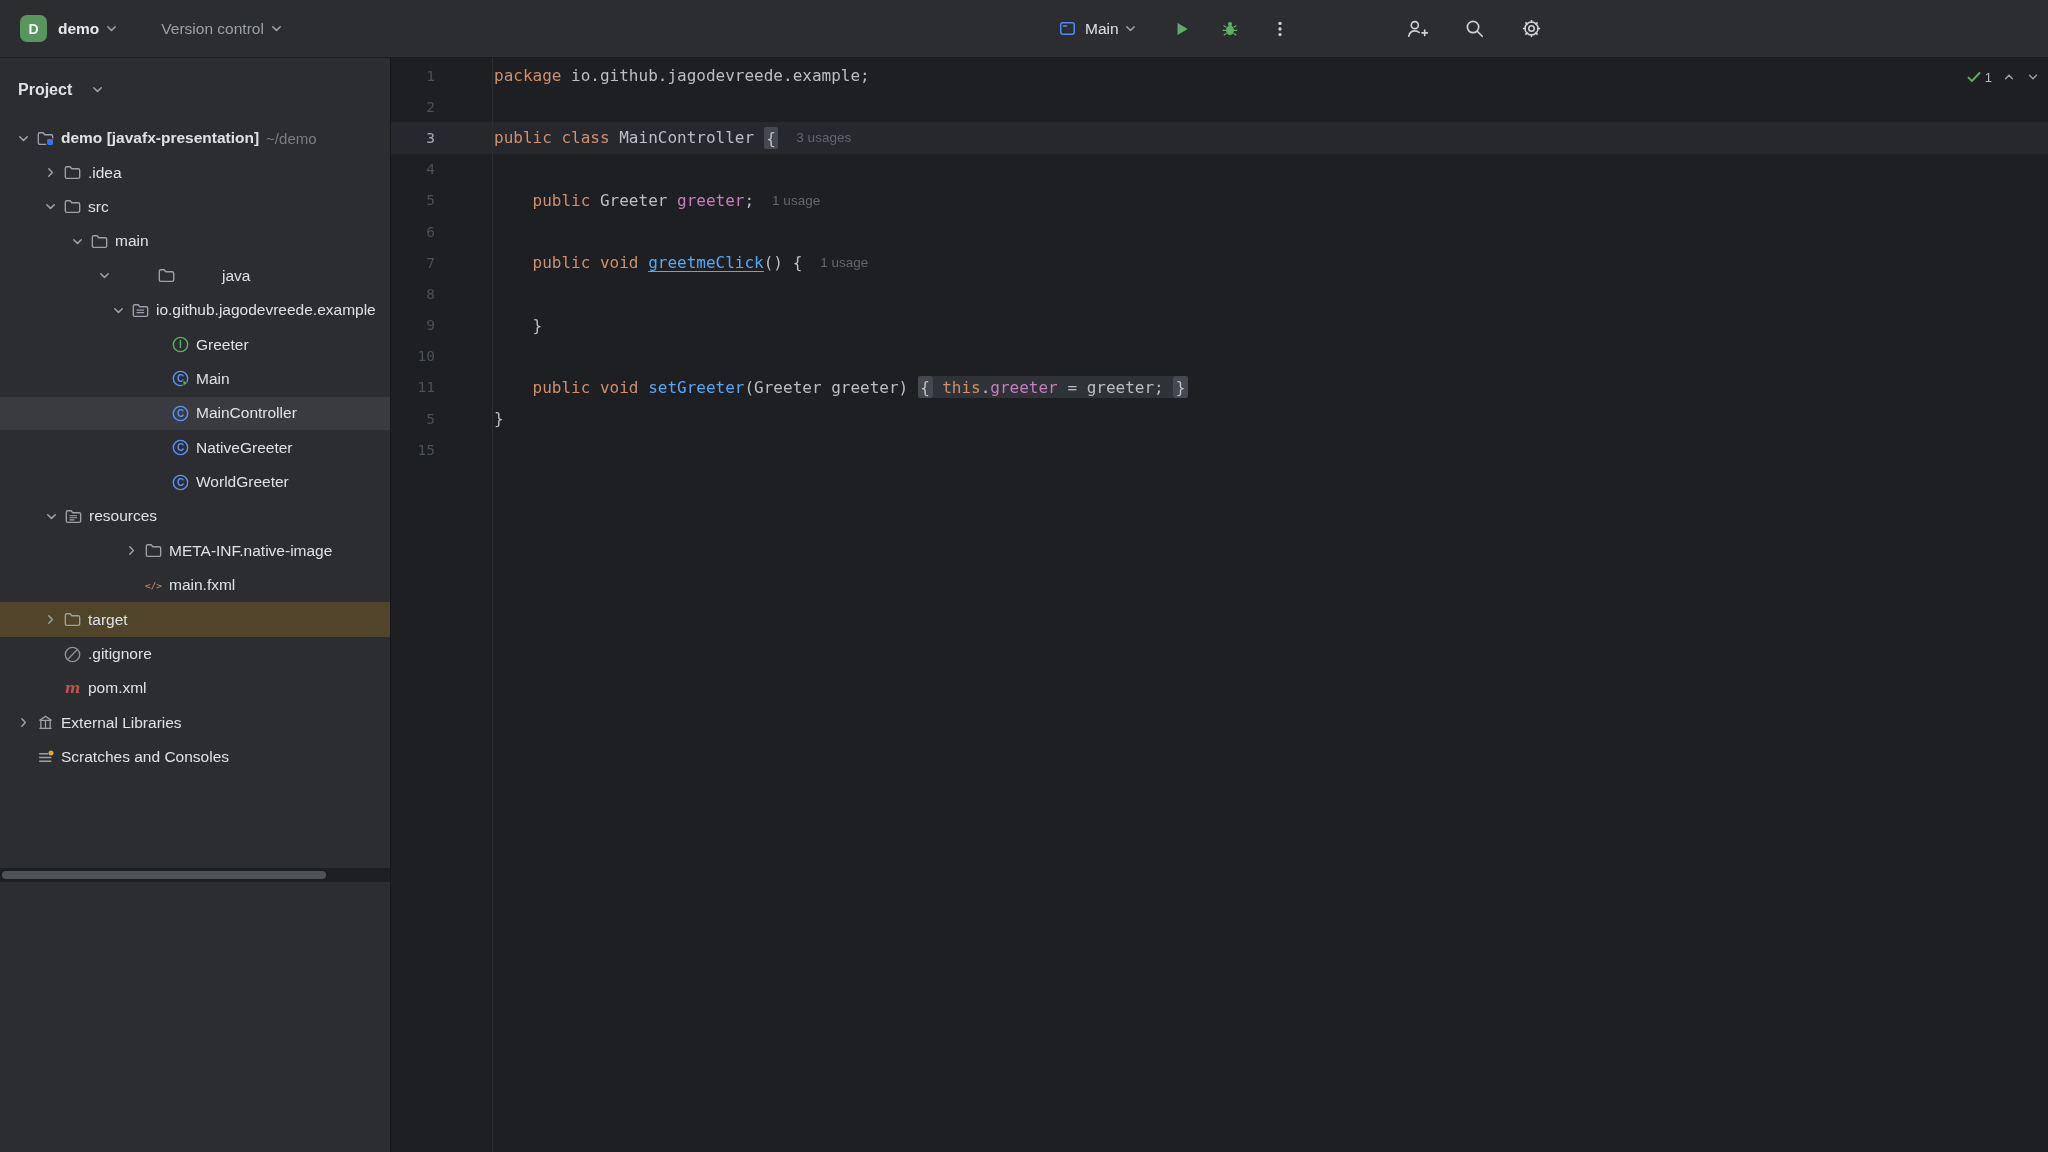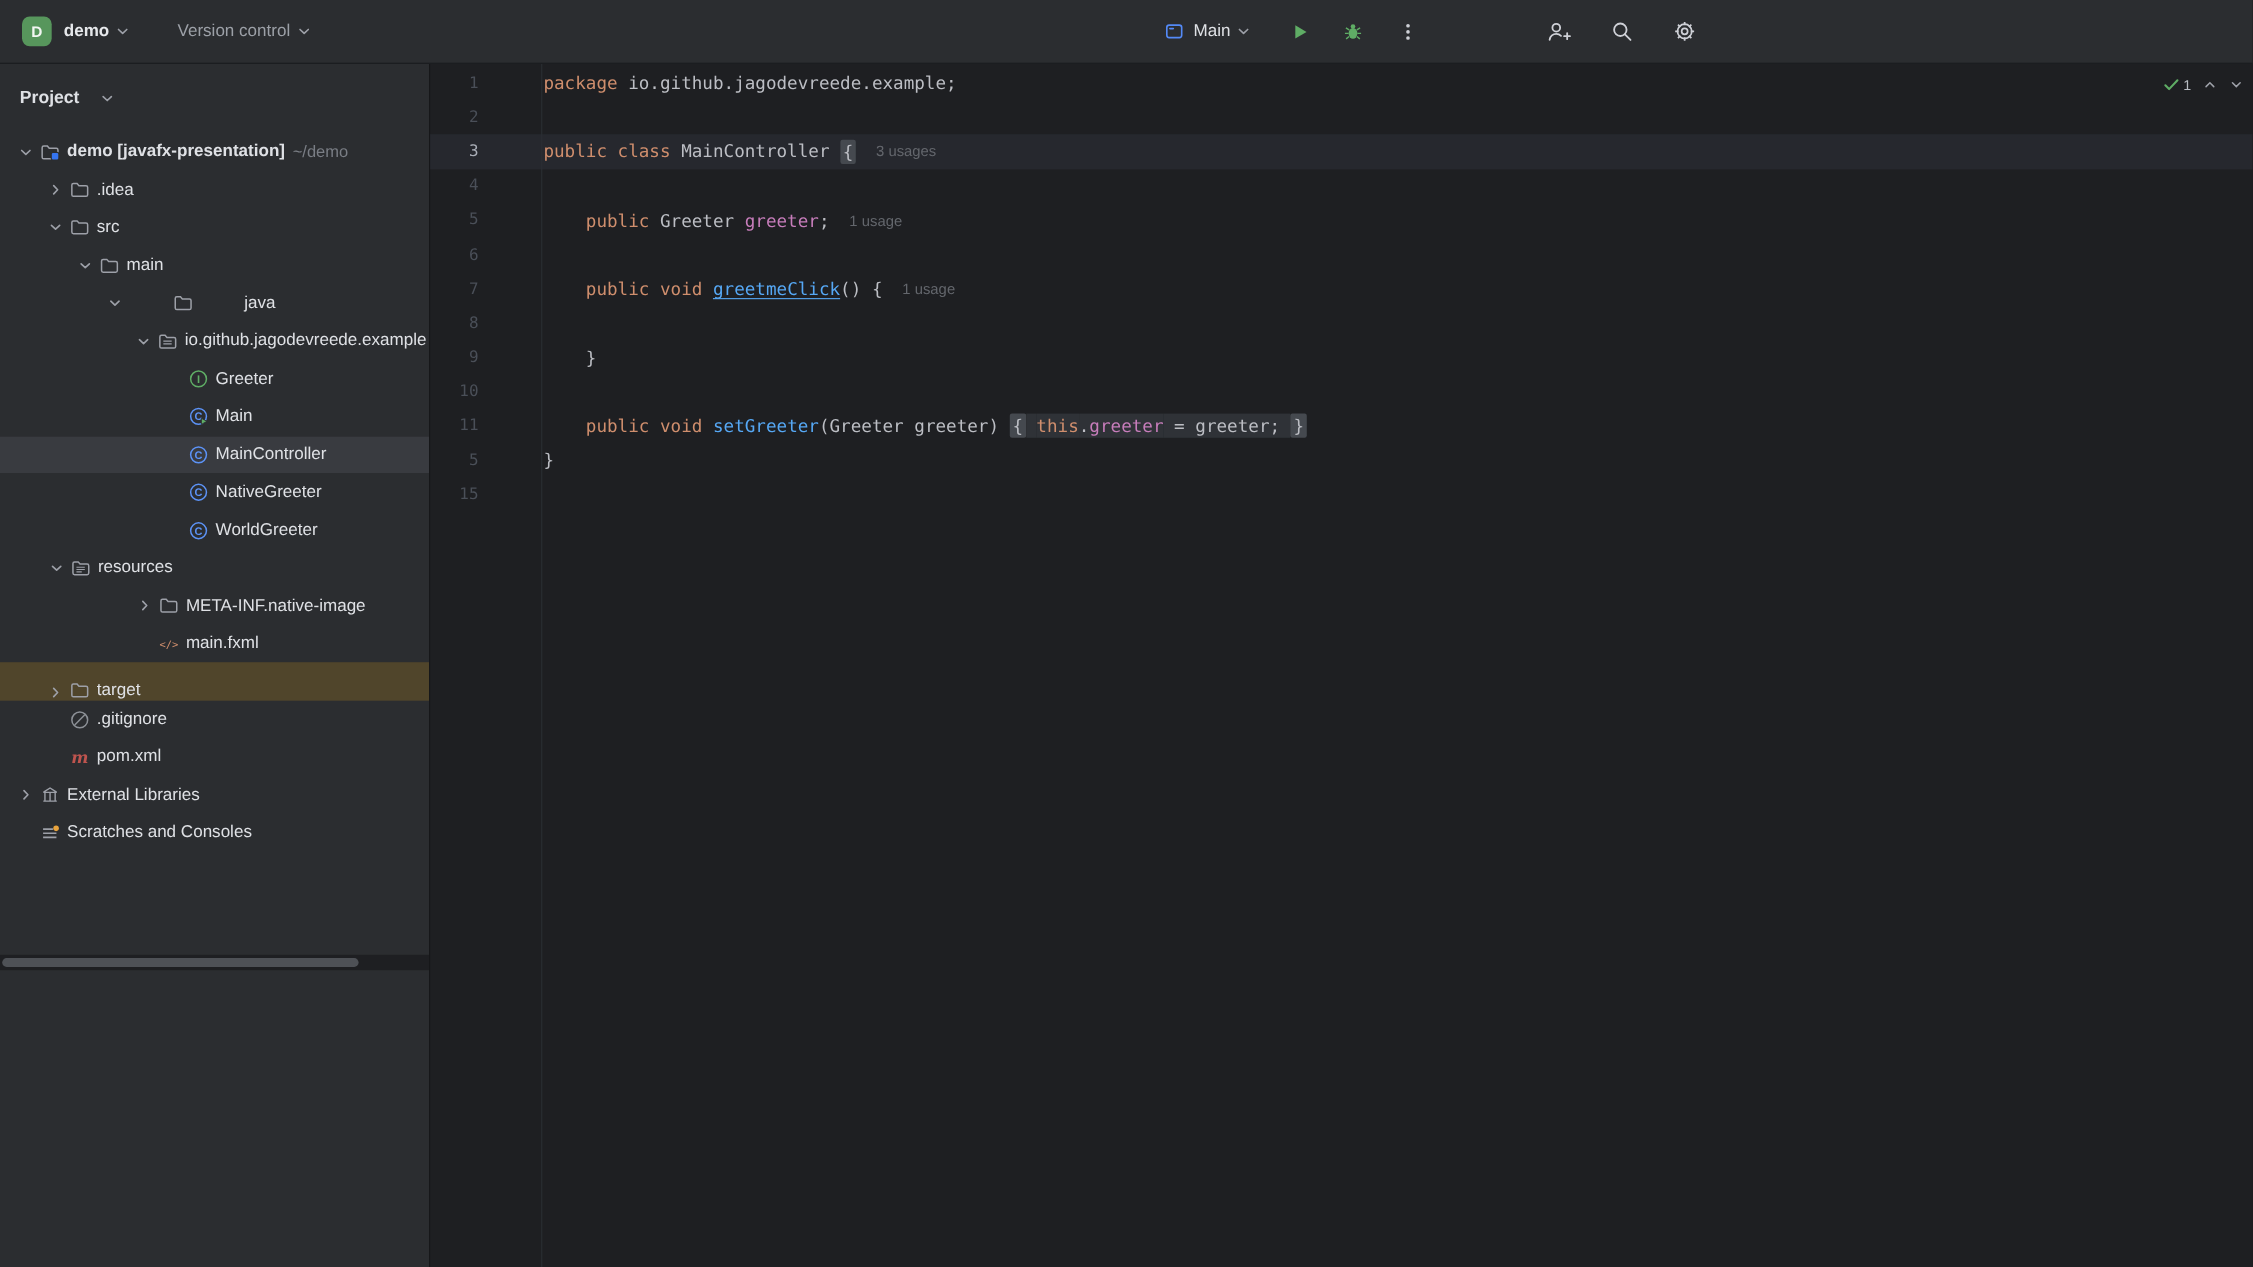--- a/index.html
+++ b/index.html
@@ -223,21 +223,21 @@
                 <path d="M4 6.2l4 3.8 4-3.8" fill="none" stroke="#9DA0A8" stroke-width="1.6" stroke-linecap="round" stroke-linejoin="round"></path>
               </svg>
             </span>
             <span class="ticon">
               <svg width="19" height="19" viewBox="0 0 18 18">
                 <path d="M2.2 5c0-.8.6-1.4 1.4-1.4h3.1l1.6 1.9h6.1c.8 0 1.4.6 1.4 1.4v6.3c0 .8-.6 1.4-1.4 1.4H3.6c-.8 0-1.4-.6-1.4-1.4z" fill="none" stroke="#9DA0A8" stroke-width="1.3"></path>
               </svg>
             </span>
             <span class="tlbl">java</span>
           </div>
-          <div class="trow" style="padding-left: 107px; margin-left: 12px;">
+          <div class="trow" style="padding-left: 107px;">
             <span class="chev">
               <svg width="15" height="15" viewBox="0 0 16 16">
                 <path d="M4 6.2l4 3.8 4-3.8" fill="none" stroke="#9DA0A8" stroke-width="1.6" stroke-linecap="round" stroke-linejoin="round"></path>
               </svg>
             </span>
             <span class="ticon">
               <svg width="19" height="19" viewBox="0 0 18 18">
                 <path d="M2.2 5c0-.8.6-1.4 1.4-1.4h3.1l1.6 1.9h6.1c.8 0 1.4.6 1.4 1.4v6.3c0 .8-.6 1.4-1.4 1.4H3.6c-.8 0-1.4-.6-1.4-1.4z" fill="none" stroke="#9DA0A8" stroke-width="1.3"></path>
                 <path d="M5.2 8.6h7.2M5.2 11h7.2" stroke="#9DA0A8" stroke-width="1.1"></path>
               </svg>
@@ -324,21 +324,21 @@
           </div>
           <div class="trow" style="padding-left: 120px;">
             <span class="chev"></span>
             <span class="ticon">
               <svg width="19" height="19" viewBox="0 0 18 18">
                 <text x="9" y="12.2" text-anchor="middle" font-size="9" font-family="DejaVu Sans Mono, monospace" fill="#CF8E6D">&lt;/&gt;</text>
               </svg>
             </span>
             <span class="tlbl">main.fxml</span>
           </div>
-          <div class="trow hl-target" style="padding-left: 39px; align-items: flex-end;">
+          <div class="trow hl-target" style="padding-left: 39px;">
             <span class="chev">
               <svg width="15" height="15" viewBox="0 0 16 16">
                 <path d="M6.2 4l3.8 4-3.8 4" fill="none" stroke="#9DA0A8" stroke-width="1.6" stroke-linecap="round" stroke-linejoin="round"></path>
               </svg>
             </span>
             <span class="ticon">
               <svg width="19" height="19" viewBox="0 0 18 18">
                 <path d="M2.2 5c0-.8.6-1.4 1.4-1.4h3.1l1.6 1.9h6.1c.8 0 1.4.6 1.4 1.4v6.3c0 .8-.6 1.4-1.4 1.4H3.6c-.8 0-1.4-.6-1.4-1.4z" fill="none" stroke="#9DA0A8" stroke-width="1.3"></path>
               </svg>
             </span>

